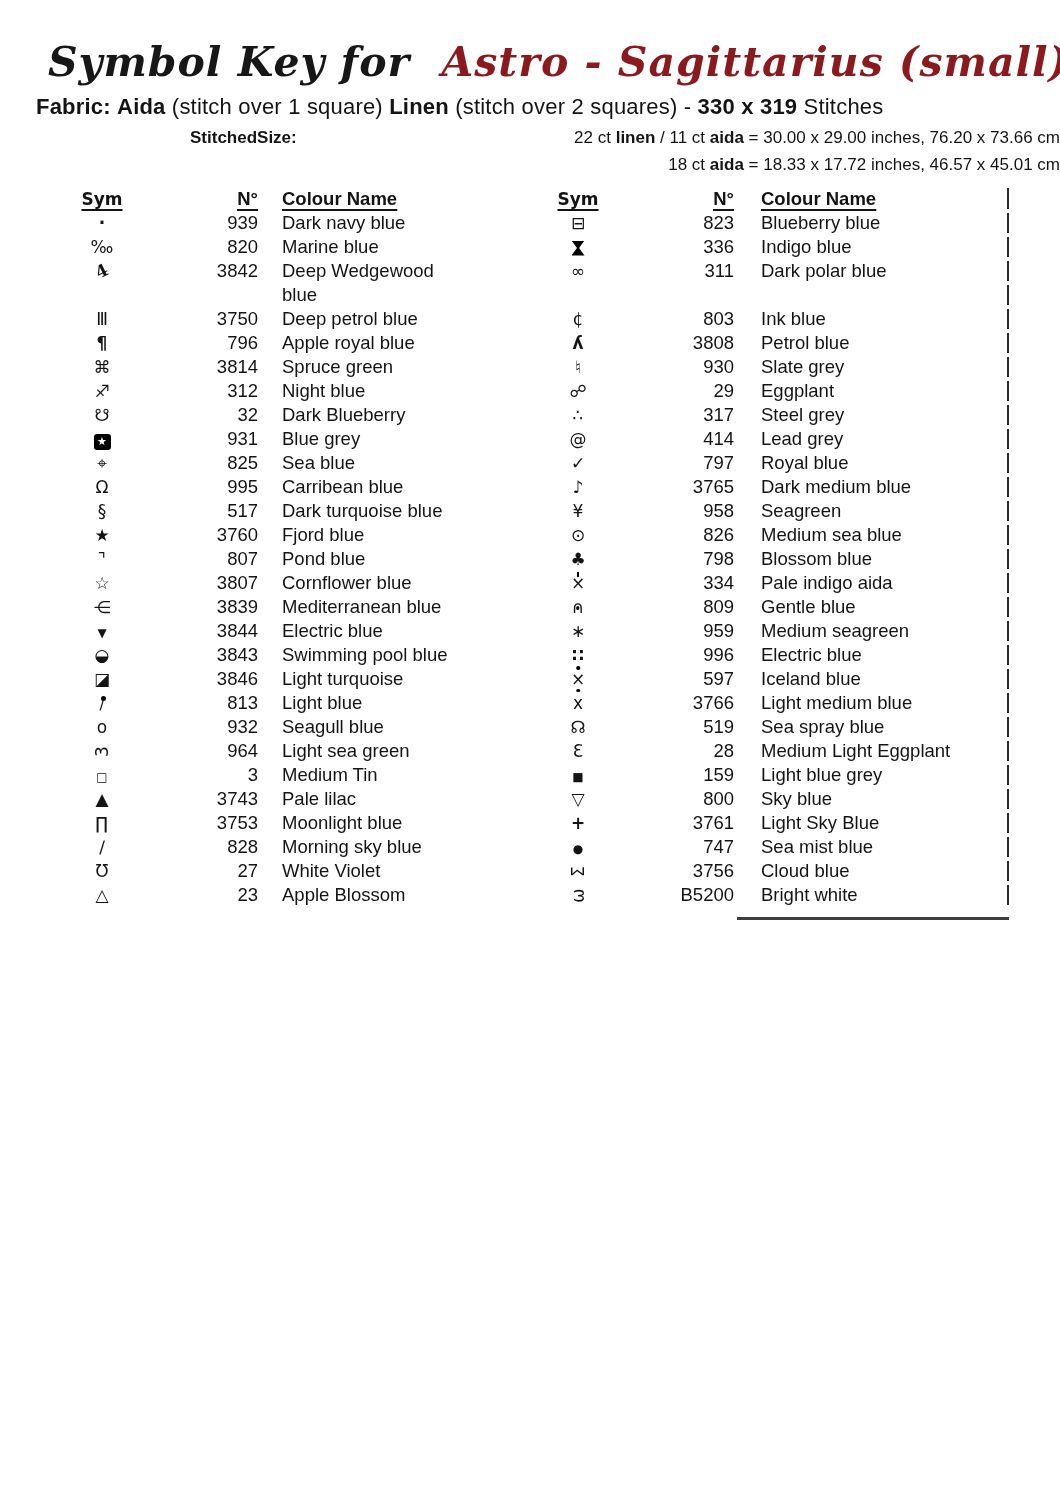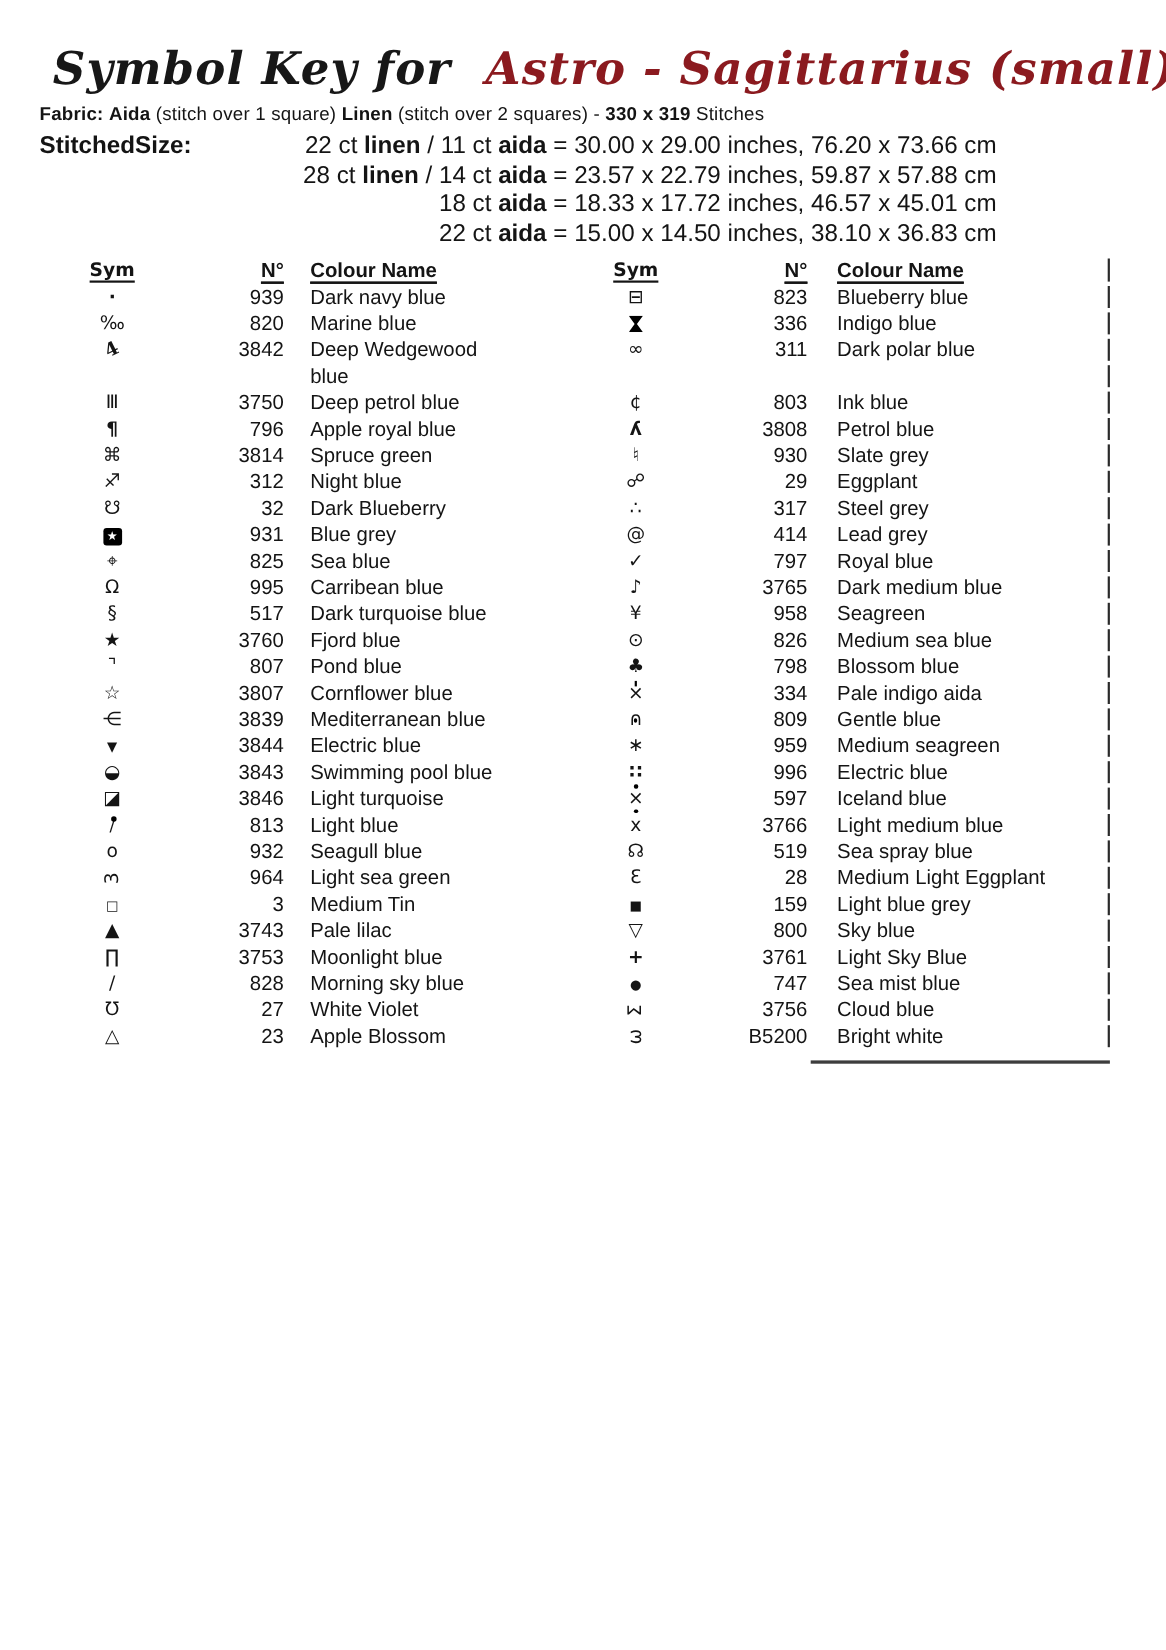--- a/index.html
+++ b/index.html
@@ -11,23 +11,23 @@
   .b{font-weight:bold;}
   
   .title{
     text-align:center;margin:40px 0 0 0;
     font-family:"DejaVu Serif",serif;font-style:italic;font-weight:bold;
     font-size:41px;letter-spacing:1px;line-height:1.1;white-space:nowrap;
   }
   .title .t-prefix{color:#171717;margin-left:48px;}
   .title .t-accent{margin-left:16px;}
   
-  .fabric{margin:9px 0 0 36px;font-size:17px;letter-spacing:0.2px;}
-  
-  .sizes{display:flex;margin:5px 0 0 36px;font-size:22px;line-height:26.5px;}
+  .fabric{margin:9px 0 0 36px;font-size:22px;letter-spacing:0.2px;}
+  
+  .sizes{display:flex;margin:5px 0 0 36px;font-size:17px;line-height:26.5px;justify-content:flex-end;}
   .sizes .lbl{font-weight:bold;width:190px;flex:none;}
   .sizes .lines{width:680px;text-align:right;}
   
   .table{margin-top:8px;padding-left:62px;font-size:18.5px;position:relative;}
   .cols{display:flex;}
   .row{display:flex;height:24px;align-items:center;position:relative;}
   .row.tall{height:48px;align-items:flex-start;}
   .row.tall > span{line-height:24px;}
   .row.head{font-weight:bold;height:25px;}
   .row.head span{text-decoration:underline;text-decoration-thickness:2px;text-underline-offset:4px;}
@@ -82,23 +82,21 @@
   <span class="t-prefix">Symbol Key for</span>
   <span class="t-accent" style="color: rgb(139, 26, 31); text-align: right;">Astro - Sagittarius (small)</span>
 </div>
 
 <div class="fabric"><span class="b">Fabric:</span><span>  </span><span class="b">Aida</span><span>  (stitch over 1 square)   </span><span class="b">Linen</span><span>  (stitch over 2 squares) -  </span><span class="b">330 x 319</span><span> Stitches</span></div>
 
 <div class="sizes">
   <div class="lbl">StitchedSize:</div>
   <div class="lines">
       <div><span>22 ct </span><span class="b">linen</span><span> / 11 ct </span><span class="b">aida</span><span> = 30.00 x 29.00 inches, 76.20 x 73.66 cm</span></div>
-      <div><span>28 ct </span><span class="b">linen</span><span> / 14 ct </span><span class="b">aida</span><span> = 23.57 x 22.79 inches, 59.87 x 57.88 cm</span></div>
       <div><span>18 ct </span><span class="b">aida</span><span>  = 18.33 x 17.72 inches, 46.57 x 45.01 cm</span></div>
-      <div><span>22 ct </span><span class="b">aida</span><span> = 15.00 x 14.50 inches, 38.10 x 36.83 cm</span></div>
     </div>
 </div>
 
 <div class="table">
   <div class="cols">
     <div class="col col-l">
       <div class="row head col-head-l">
         <span class="sym"><span class="hd">Sym</span></span>
         <span class="no"><span class="hd">N°</span></span>
         <span class="name"><span class="hd">Colour Name</span></span>

